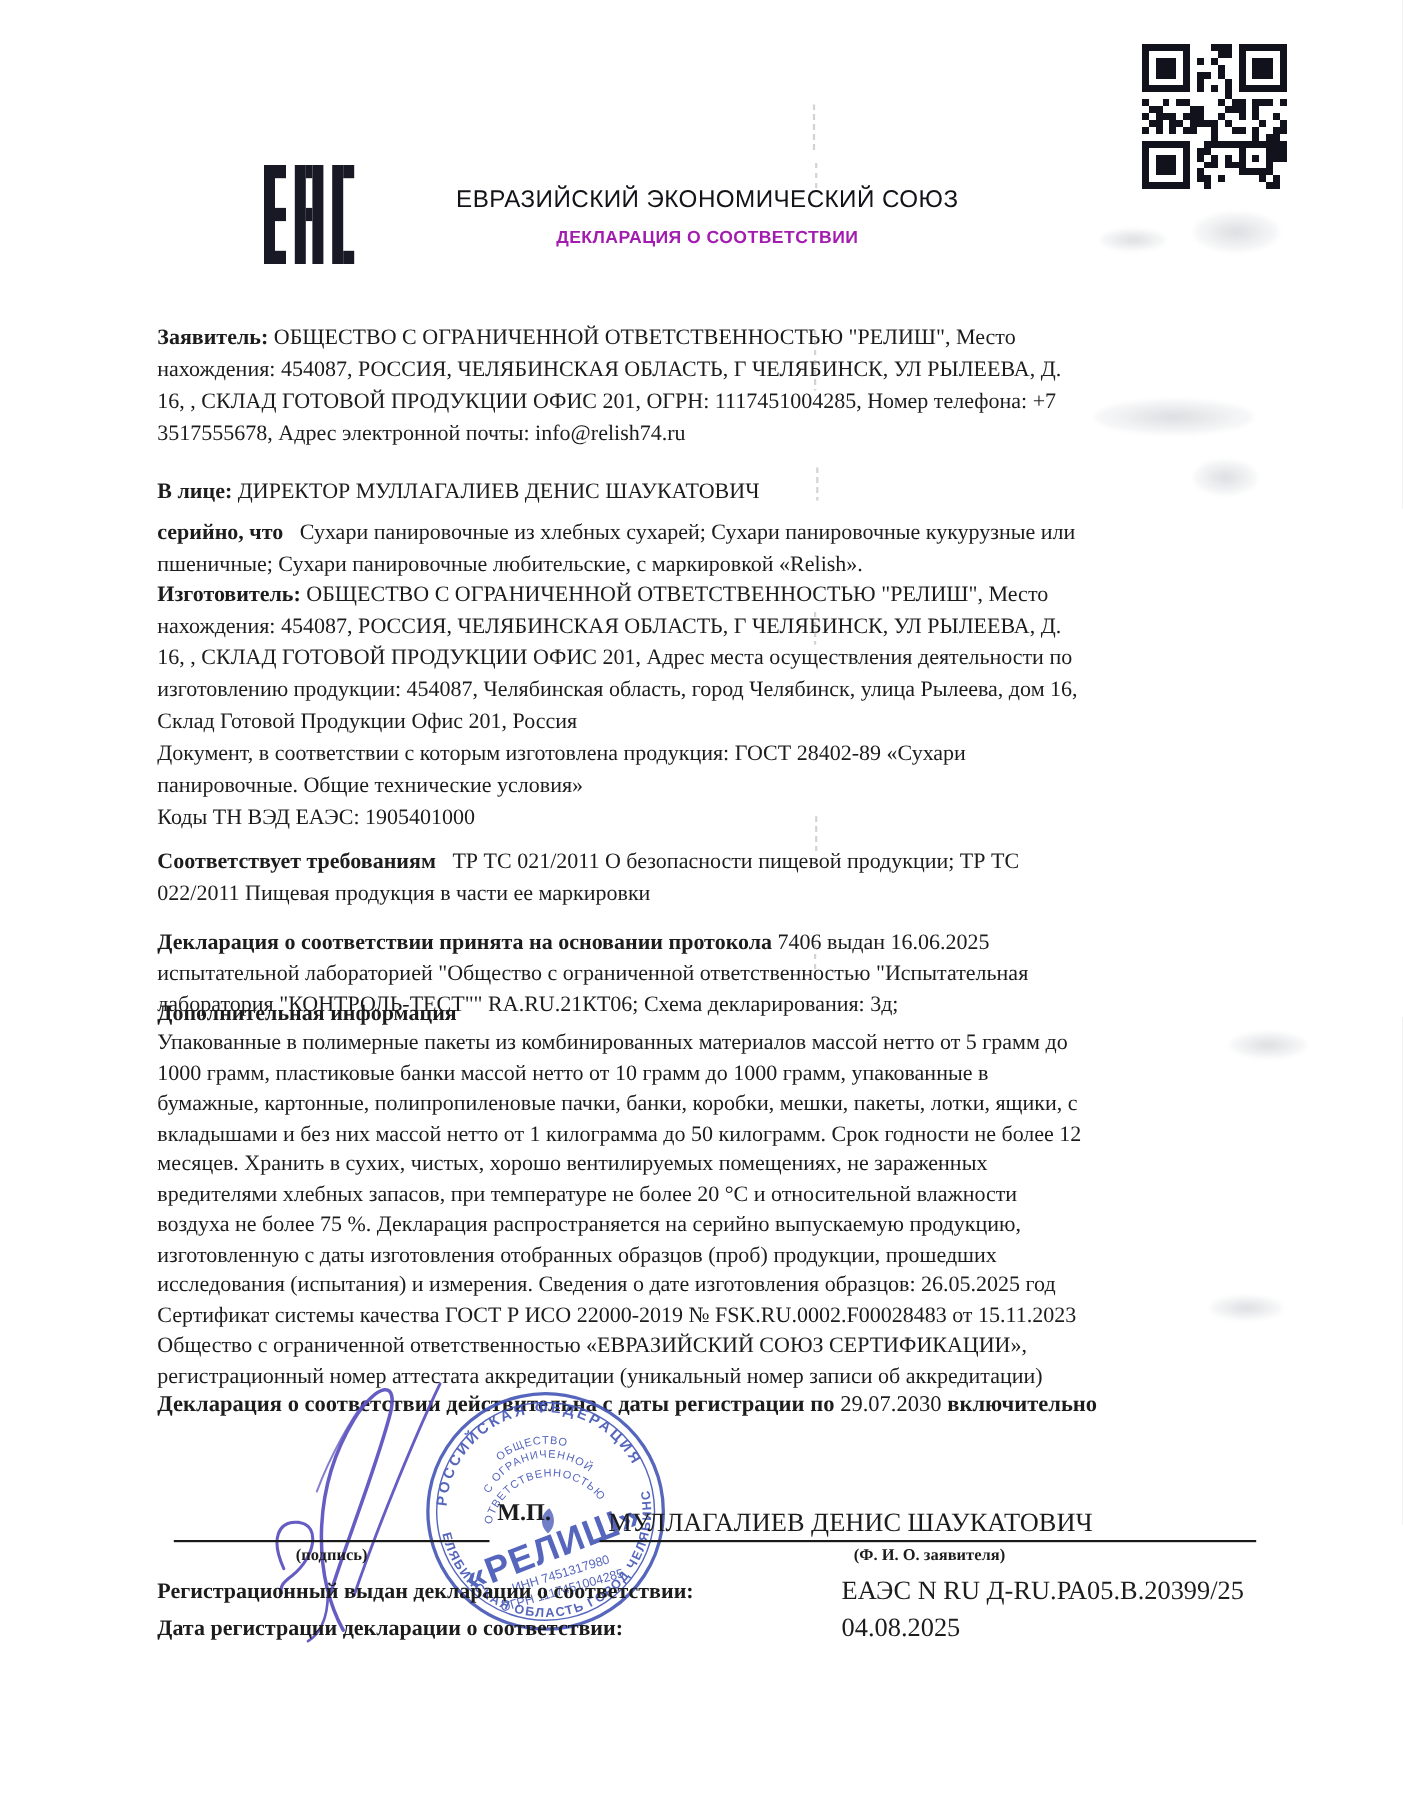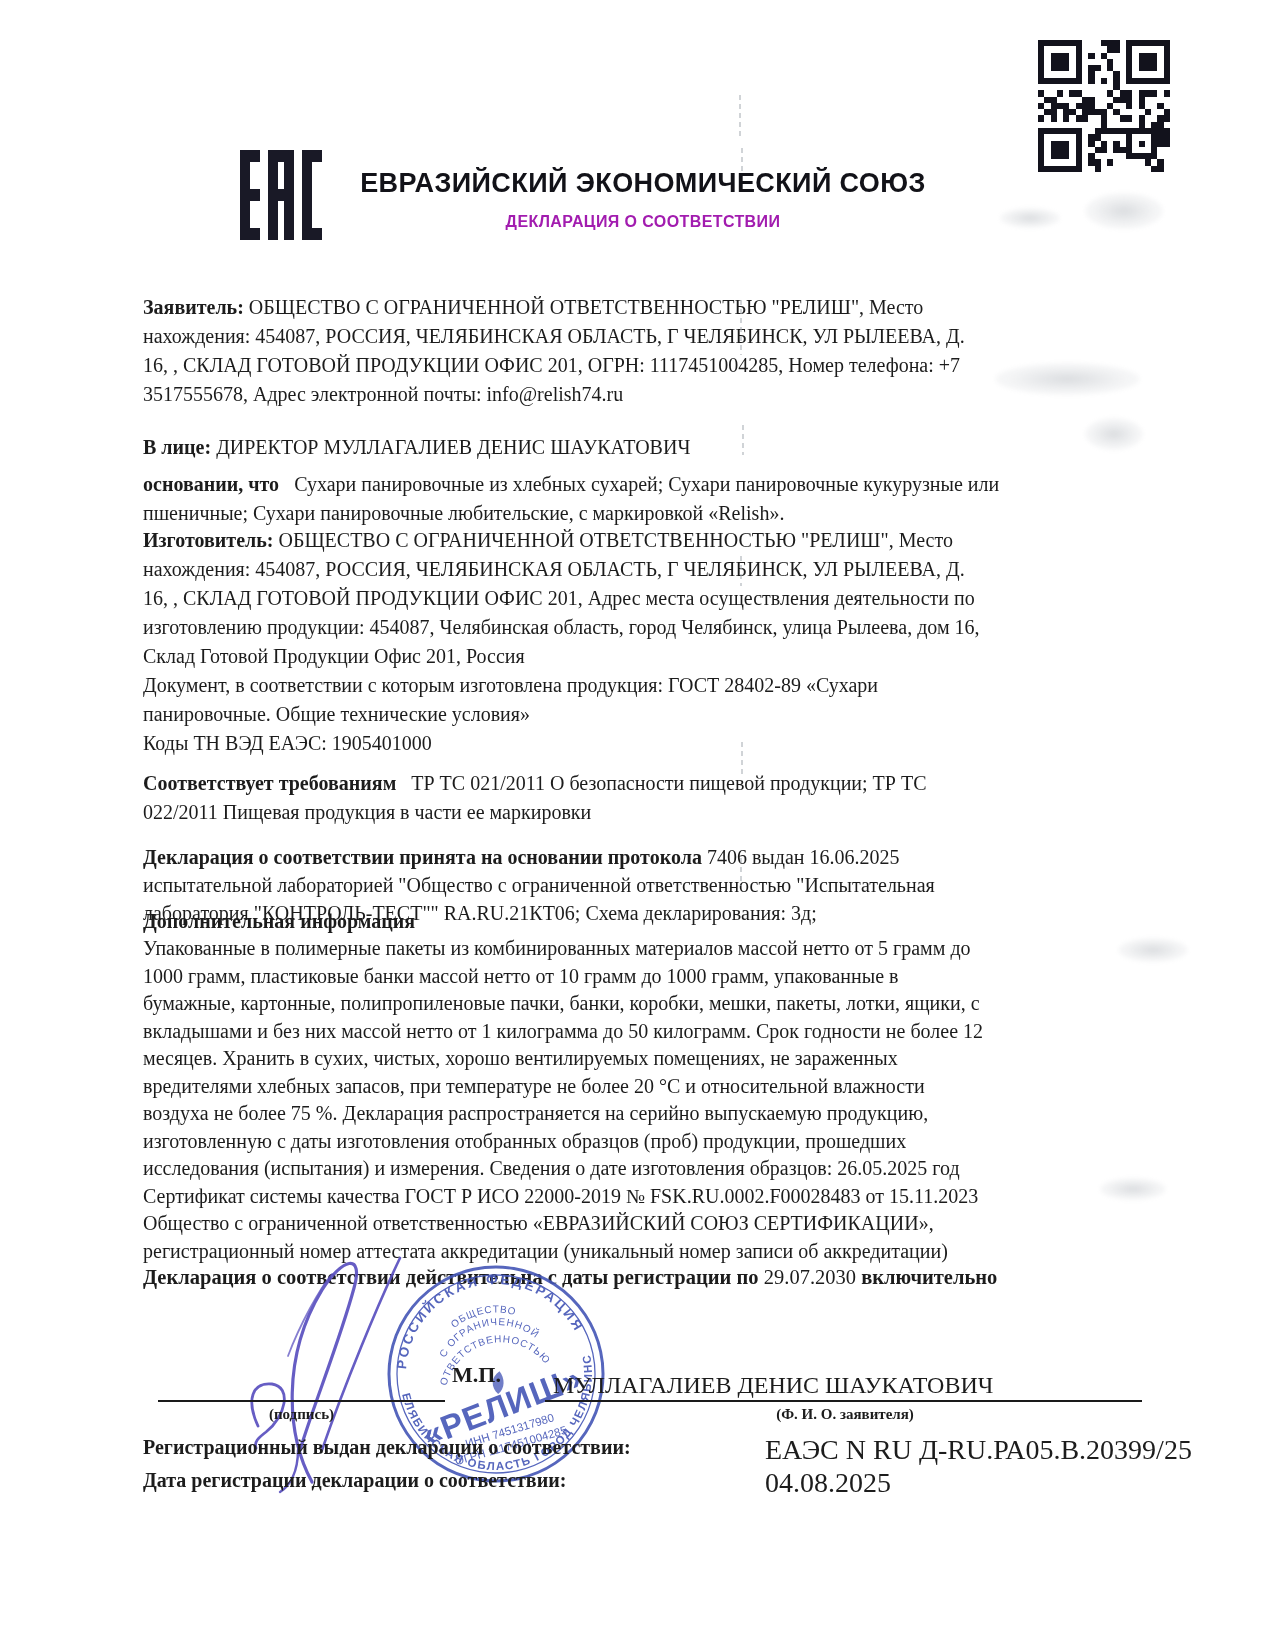--- a/index.html
+++ b/index.html
@@ -1,36 +1,36 @@
 <!DOCTYPE html>
 <html><head>
 <meta charset="utf-8">
 <style>
   html,body{margin:0;padding:0;background:#e8e8e8;}
   .page{position:relative;width:1275px;height:1650px;background:#ffffff;overflow:hidden;
         font-family:"Liberation Serif", serif;color:#1c1c1c;margin:0 auto;}
   .abs{position:absolute;}
   
   .hdr-wrap{left:143px;top:168px;width:1000px;text-align:center;}
-  .hdr1{font-family:"Liberation Sans", sans-serif;font-weight:bold;font-size:27px;color:#121218;letter-spacing:.4px;}
+  .hdr1{font-family:"Liberation Sans", sans-serif;font-weight:normal;font-size:22px;color:#121218;letter-spacing:.4px;}
   .hdr2{font-family:"Liberation Sans", sans-serif;font-weight:bold;font-size:16px;color:#a21caf;letter-spacing:.4px;margin-top:14px;}
   
   .para{left:143px;width:1010px;font-size:20px;line-height:29px;white-space:pre-line;}
   .para b{font-weight:bold;margin-top:12px;}
   .lh28{line-height:28px;}
   .lh275{line-height:27.5px;}
   .bold-line{font-weight:bold;font-size:20.5px;}
   .bold-line .reg{font-weight:normal;}
   
   .rule{height:0;border-top:2px solid #1a1a1a;}
   .caption{font-size:15px;font-weight:bold;text-align:center;}
   .mp{font-size:22px;font-weight:bold;}
   .signer-name{font-size:24px;}
   .reg-label{font-size:20px;font-weight:bold;}
-  .reg-value{font-size:28px;}
+  .reg-value{font-size:24px;}
   
   .fold{width:2px;background:repeating-linear-gradient(180deg,#aab0b6 0 5px,transparent 5px 9px);opacity:.55;}
   .smudge{background:radial-gradient(ellipse at center,#9aa0a8 0%,rgba(160,166,174,.35) 55%,rgba(170,176,184,0) 100%);
           filter:blur(2px);opacity:.35;border-radius:50%;}
   .stamp-box{transform:rotate(-12deg);opacity:.9;}
   .sig-box{opacity:.92;}
 </style>
 </head>
 <body>
 
@@ -288,21 +288,21 @@
 нахождения: 454087, РОССИЯ, ЧЕЛЯБИНСКАЯ ОБЛАСТЬ, Г ЧЕЛЯБИНСК, УЛ РЫЛЕЕВА, Д.
 16, , СКЛАД ГОТОВОЙ ПРОДУКЦИИ ОФИС 201, ОГРН: 1117451004285, Номер телефона: +7
 3517555678, Адрес электронной почты: info@relish74.ru</span>
   </div>
 
   <div class="abs para" style="top:404px;">
     <b>В лице:</b><span> ДИРЕКТОР МУЛЛАГАЛИЕВ ДЕНИС ШАУКАТОВИЧ</span>
   </div>
 
   <div class="abs para" style="top:441px;">
-    <b>основании, что</b><span>&nbsp;&nbsp; Сухари панировочные из хлебных сухарей; Сухари панировочные кукурузные или
+    <b>серийно, что</b><span>&nbsp;&nbsp; Сухари панировочные из хлебных сухарей; Сухари панировочные кукурузные или
 пшеничные; Сухари панировочные любительские, с маркировкой «Relish».</span>
   </div>
 
   <div class="abs para" style="top:497px;">
     <b>Изготовитель:</b><span> ОБЩЕСТВО С ОГРАНИЧЕННОЙ ОТВЕТСТВЕННОСТЬЮ "РЕЛИШ", Место
 нахождения: 454087, РОССИЯ, ЧЕЛЯБИНСКАЯ ОБЛАСТЬ, Г ЧЕЛЯБИНСК, УЛ РЫЛЕЕВА, Д.
 16, , СКЛАД ГОТОВОЙ ПРОДУКЦИИ ОФИС 201, Адрес места осуществления деятельности по
 изготовлению продукции: 454087, Челябинская область, город Челябинск, улица Рылеева, дом 16,
 Склад Готовой Продукции Офис 201, Россия
 Документ, в соответствии с которым изготовлена продукция: ГОСТ 28402-89 «Сухари

